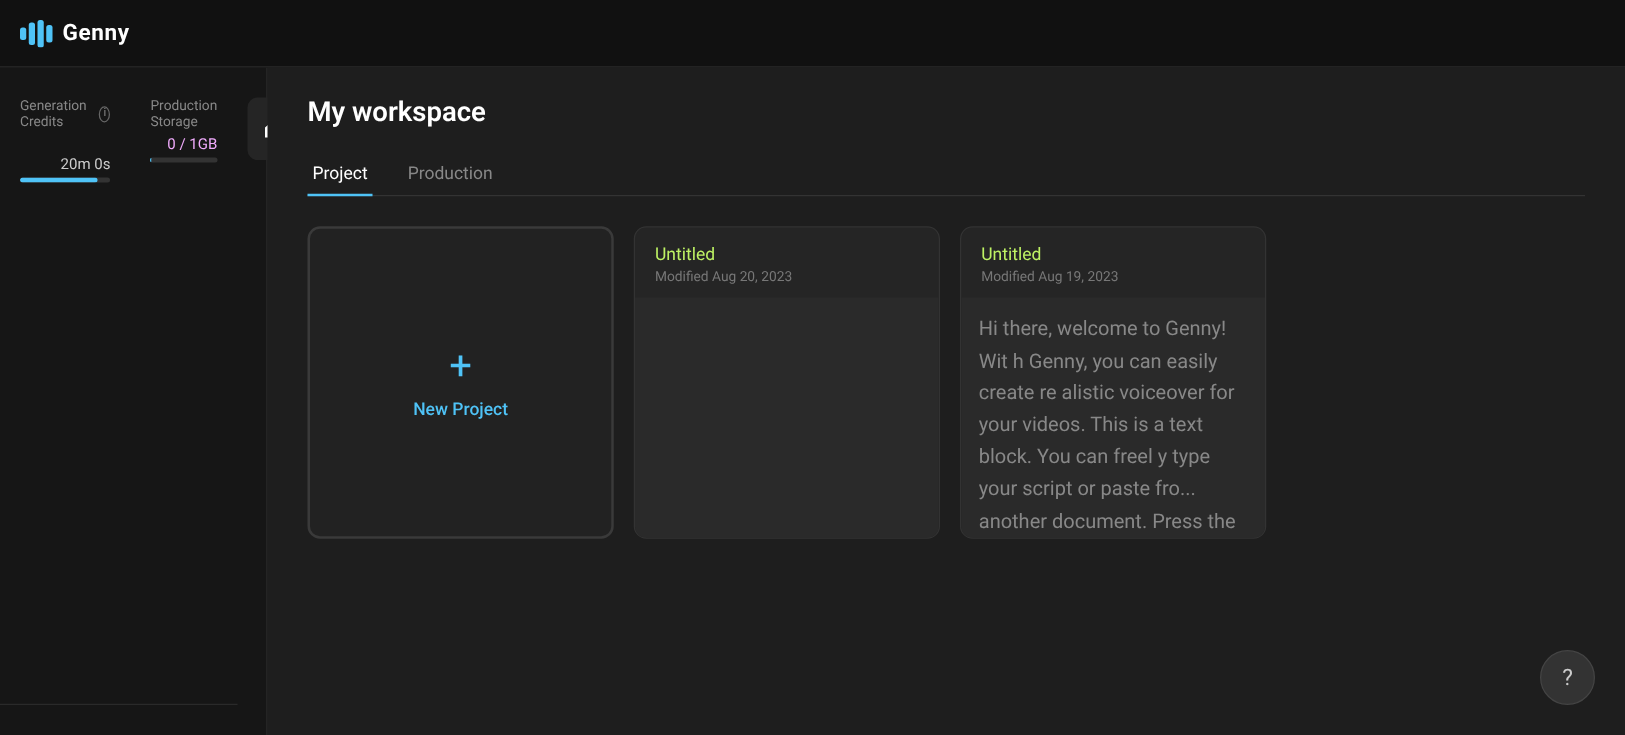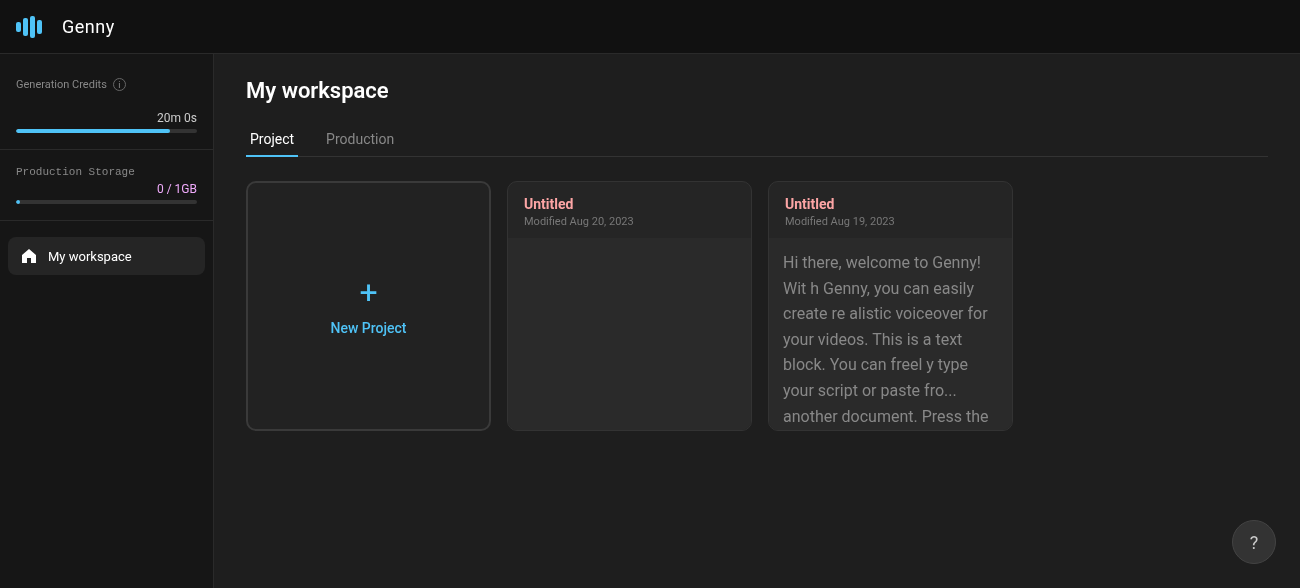--- a/index.html
+++ b/index.html
@@ -22,24 +22,24 @@
       display: flex;
       align-items: center;
       padding: 0 16px;
       border-bottom: 1px solid #2a2a2a;
       flex-shrink: 0;
     }
 
     .logo {
       display: flex;
       align-items: center;
-      gap: 18px;
+      gap: 6px;
       color: #ffffff;
       font-size: 18px;
-      font-weight: 400;
+      font-weight: 700;
       letter-spacing: 0.5px;
     }
 
     .logo-icon {
       display: flex;
       align-items: center;
       gap: 2px;
     }
 
     
@@ -48,21 +48,20 @@
       flex: 1;
       overflow: hidden;
     }
 
     
     .sidebar {
       width: 214px;
       background: #161616;
       border-right: 1px solid #2a2a2a;
       display: flex;
-      flex-direction: column;
       padding: 16px 0;
       flex-shrink: 0;
     }
 
     .credits-section {
       padding: 8px 16px 16px;
       border-bottom: 1px solid #2a2a2a;
       margin-bottom: 8px;
     }
 
@@ -112,21 +111,20 @@
     .storage-section {
       padding: 8px 16px 16px;
       border-bottom: 1px solid #2a2a2a;
       margin-bottom: 8px;
     }
 
     .storage-label {
       font-size: 11px;
       color: #888;
       margin-bottom: 4px;
-      font-family: Liberation Mono, monospace;
     }
 
     .storage-value {
       font-size: 12px;
       color: #f0abfc;
       text-align: right;
       margin-bottom: 4px;
     }
 
     .nav-items {
@@ -267,22 +265,22 @@
       transition: border-color 0.15s;
     }
 
     .card-header {
       padding: 14px 16px 10px;
       flex-shrink: 0;
     }
 
     .card-title {
       font-size: 14px;
-      font-weight: 700;
-      color: #fca5a5;
+      font-weight: 400;
+      color: #bef264;
       margin-bottom: 3px;
     }
 
     .card-date {
       font-size: 11px;
       color: #777;
     }
 
     .card-preview {
       flex: 1;

